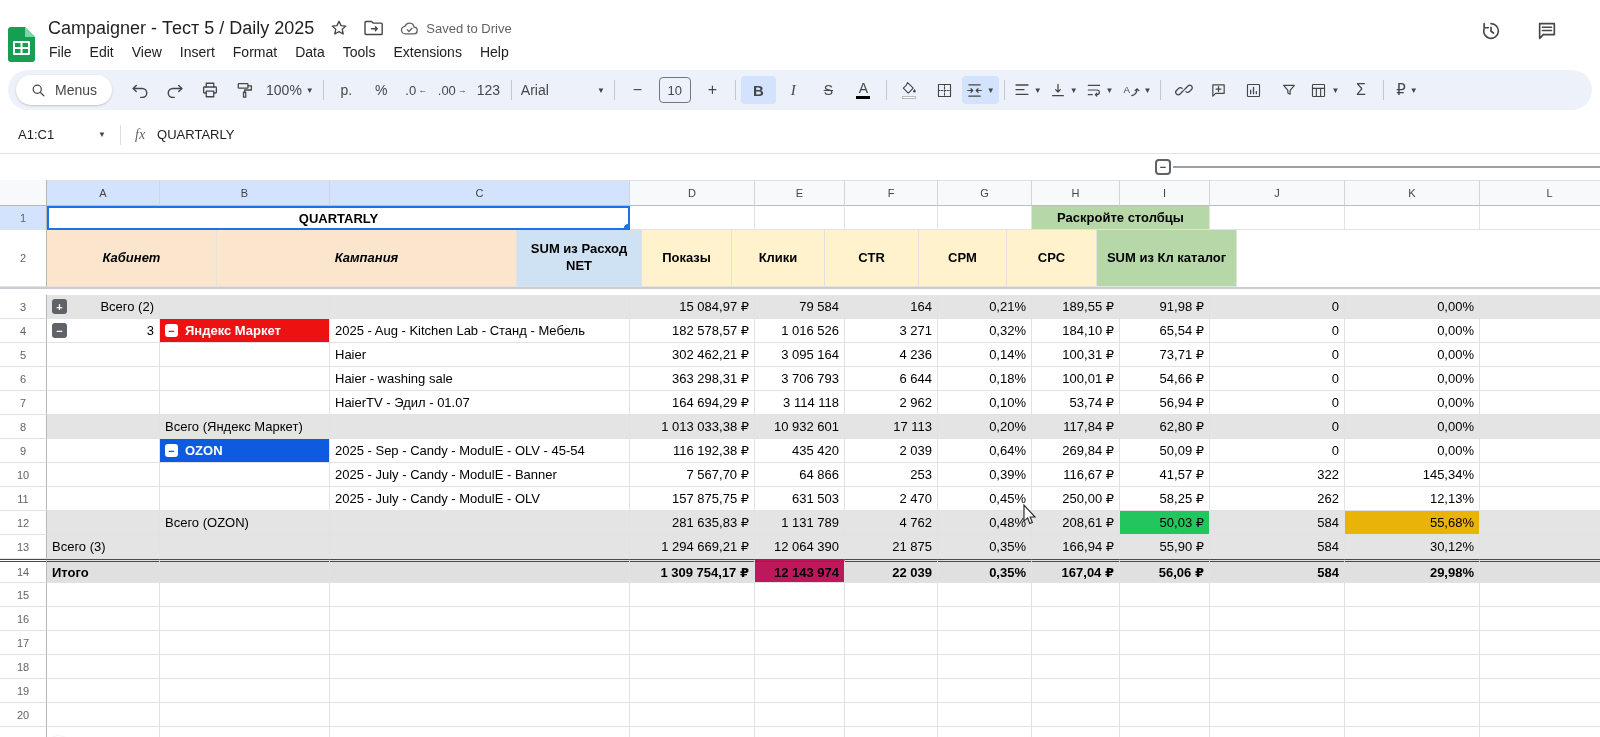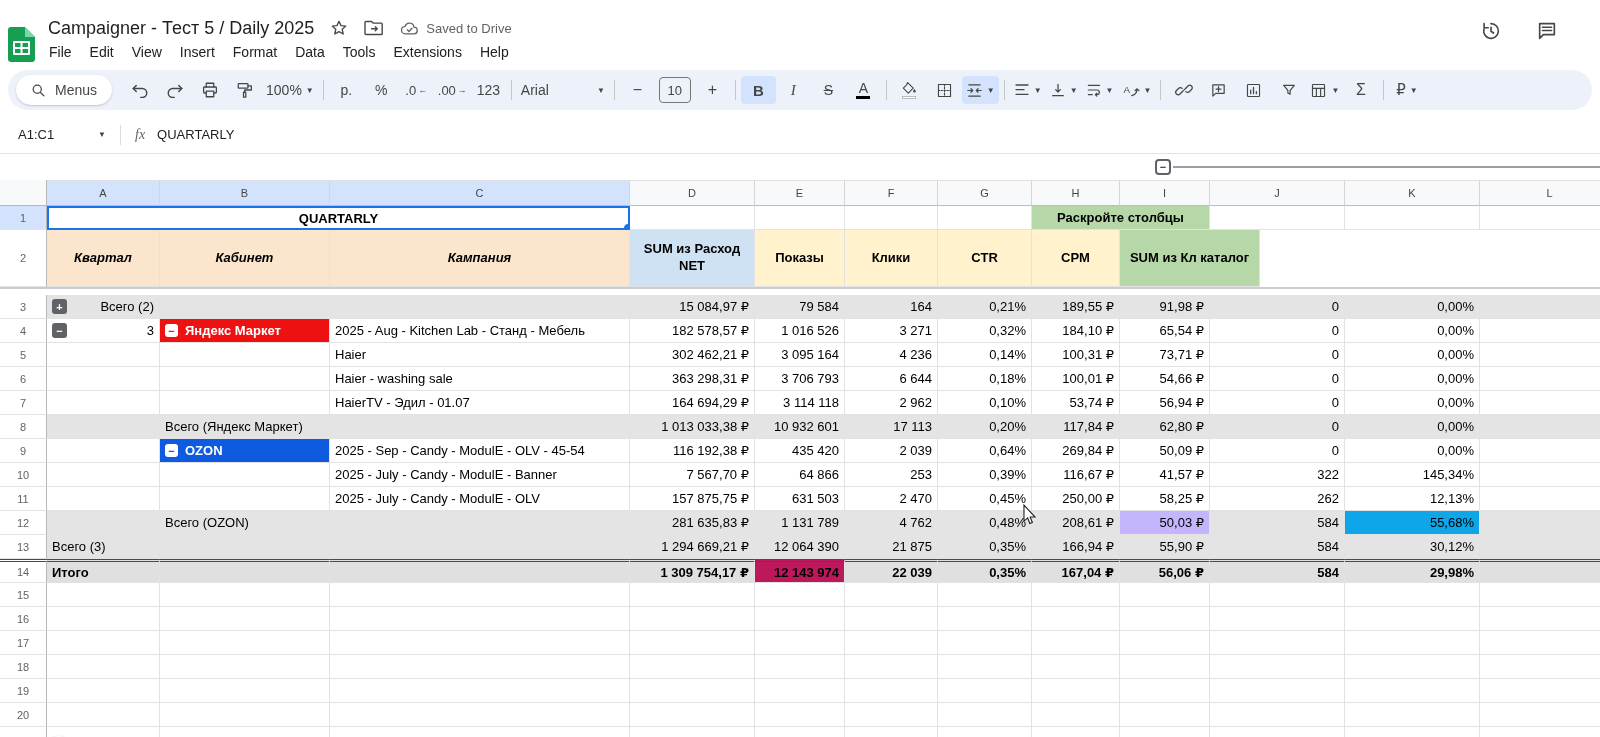--- a/index.html
+++ b/index.html
@@ -365,43 +365,43 @@
     <div class="cell banner-cell" style="width:178px;background:#b6d7a8">
       <span>Раскройте столбцы</span>
     </div>
     <div class="cell" style="width:135px"></div>
     <div class="cell" style="width:135px"></div>
     <div class="cell" style="width:140px"></div>
   </div>
 
   <div class="grid-row r57" id="header-row2">
     <div class="gutter-cell">2</div>
-  <div class="cell hcell it" style="width: 113px; background: rgb(252, 229, 205);">
-        <span>Квартал</span>
-      </div>
       <div class="cell hcell it" style="width: 170px; background: rgb(252, 229, 205);">
         <span>Кабинет</span>
       </div>
       <div class="cell hcell it" style="width: 300px; background: rgb(252, 229, 205);">
         <span>Кампания</span>
       </div>
       <div class="cell hcell" style="width: 125px; background: rgb(207, 226, 243);">
         <span>SUM из Расход NET</span>
       </div>
       <div class="cell hcell" style="width: 90px; background: rgb(255, 242, 204);">
         <span>Показы</span>
       </div>
       <div class="cell hcell" style="width: 93px; background: rgb(255, 242, 204);">
         <span>Клики</span>
       </div>
       <div class="cell hcell" style="width: 94px; background: rgb(255, 242, 204);">
         <span>CTR</span>
       </div>
       <div class="cell hcell" style="width: 88px; background: rgb(255, 242, 204);">
         <span>CPM</span>
+      </div>
+      <div class="cell hcell" style="width: 90px; background: rgb(255, 242, 204);">
+        <span>CPC</span>
       </div>
       <div class="cell hcell" style="width: 140px; background: rgb(182, 215, 168);">
         <span>SUM из Кл каталог</span>
       </div>
     </div>
 
   <div class="frozen-div"></div>
 
   <div id="rows-container">
       <div class="grid-row r24">
@@ -726,27 +726,27 @@
         </div>
         <div class="cell num" style="width: 93px; background: rgb(228, 228, 228);">
           <span>4 762</span>
         </div>
         <div class="cell num" style="width: 94px; background: rgb(228, 228, 228);">
           <span>0,48%</span>
         </div>
         <div class="cell num" style="width: 88px; background: rgb(228, 228, 228);">
           <span>208,61 ₽</span>
         </div>
-        <div class="cell num" style="width: 90px; background: #c4b5fd;">
+        <div class="cell num" style="width: 90px; background: #22c55e;">
           <span>50,03 ₽</span>
         </div>
         <div class="cell num" style="width: 135px; background: rgb(228, 228, 228);">
           <span>584</span>
         </div>
-        <div class="cell num" style="width: 135px; background: #0ea5e9;">
+        <div class="cell num" style="width: 135px; background: #eab308;">
           <span>55,68%</span>
         </div>
         <div class="cell" style="width: 140px; background: rgb(228, 228, 228);"></div>
       </div>
       <div class="grid-row r24">
         <div class="gutter-cell">13</div>
         <div class="cell" style="width: 113px; background: rgb(228, 228, 228);">
           <span>Всего (3)</span>
         </div>
         <div class="cell" style="width: 170px; background: rgb(228, 228, 228);"></div>

